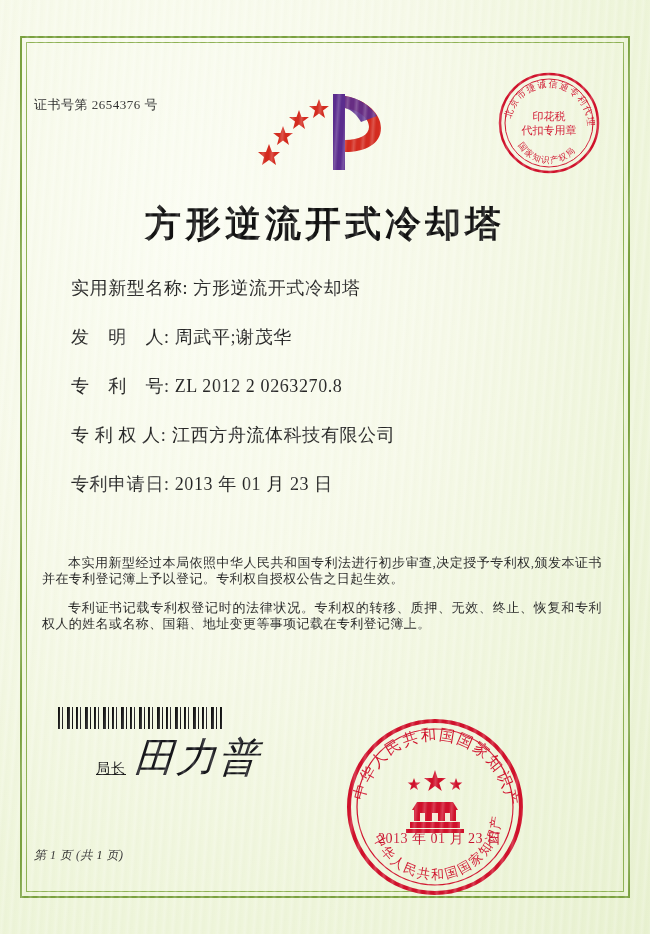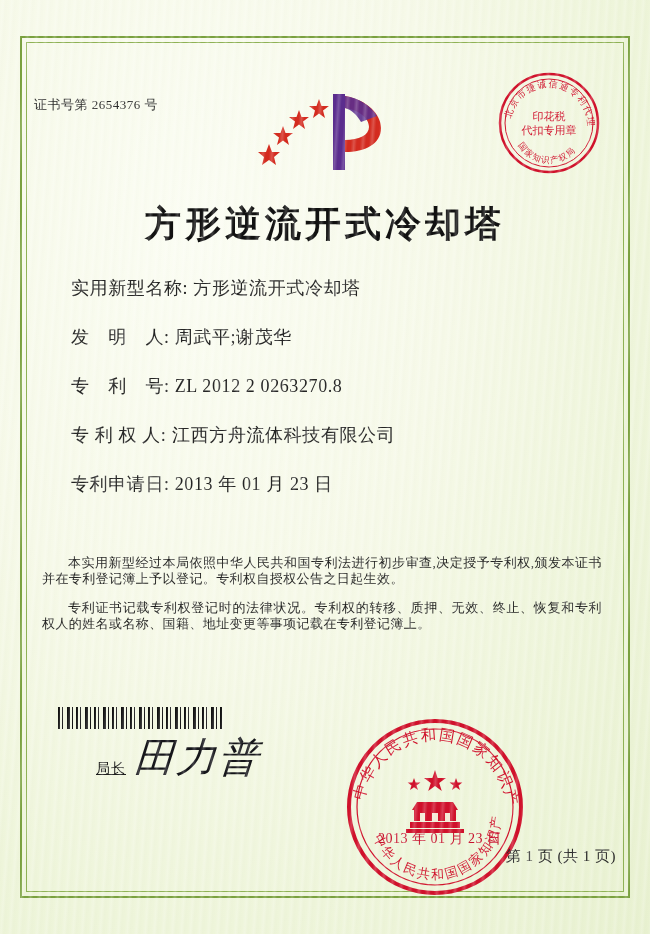--- a/index.html
+++ b/index.html
@@ -163,24 +163,25 @@
     font-size: 14px;
     color: #c8102e;
     letter-spacing: .5px;
     font-family: "Liberation Serif", serif;
   }
 
   .page-foot {
     position: absolute;
     left: 0; top: 795px;
     width: 582px;
-    text-align: right;
-    font-size: 15px;
+    text-align: left;
+    font-size: 12px;
     color: #2a2a2a;
     letter-spacing: .5px;
+    font-style: italic;
   }
 
   .seal-text { fill: #d0112b; }
 </style>
 </head>
 <body>
 
 <div class="page">
 
   <div class="border-outer"></div>

